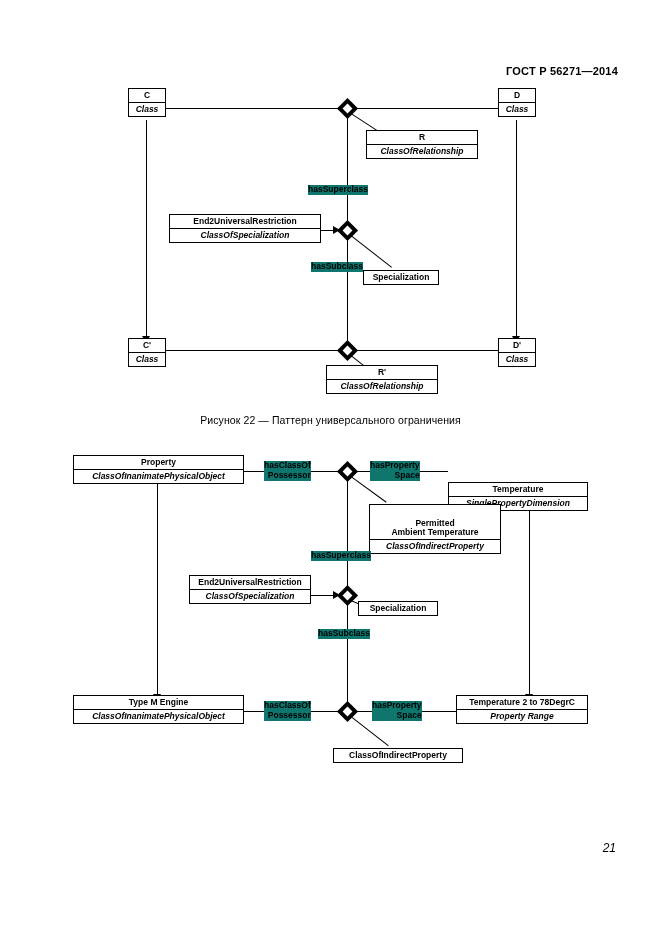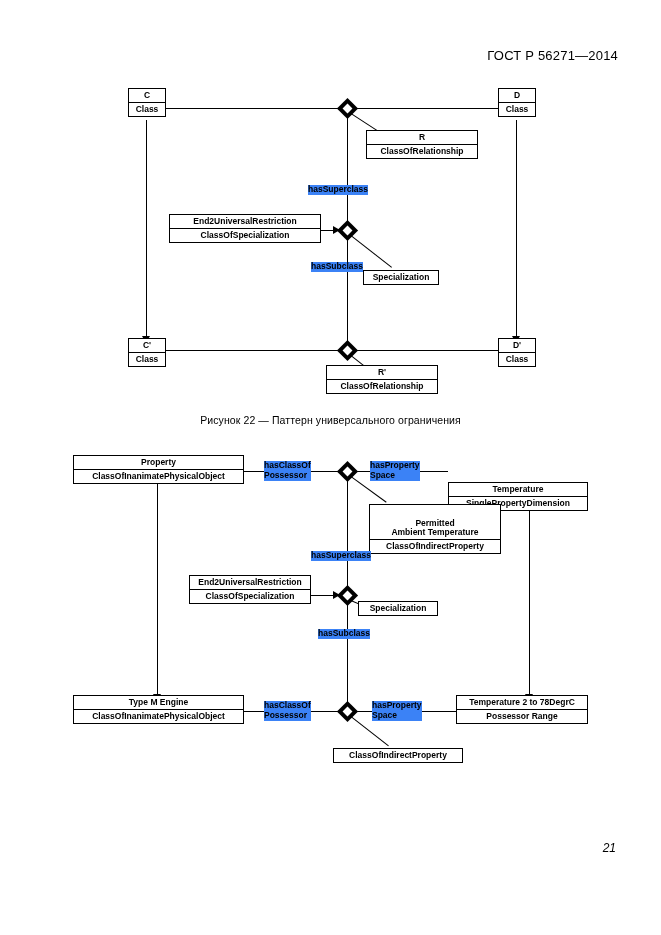--- a/index.html
+++ b/index.html
@@ -15,23 +15,23 @@
   #page {
     position: relative;
     width: 661px;
     height: 935px;
     background: #ffffff;
     overflow: hidden;
   }
   .hdr {
     position: absolute;
     right: 43px;
-    top: 48px;
-    font-size: 13px;
-    font-weight: normal;
+    top: 65px;
+    font-size: 11px;
+    font-weight: bold;
     letter-spacing: 0.2px;
     white-space: nowrap;
   }
   .pagenum {
     position: absolute;
     right: 45px;
     top: 841px;
     font-size: 12px;
     font-style: italic;
   }
@@ -64,32 +64,33 @@
     overflow: visible;
   }
   .node .t {
     font-size: 8.5px;
     padding: 2px 4px 2px;
   }
   .node .b {
     font-size: 8.5px;
     padding: 2px 4px 2px;
     border-top: 1.6px solid #000;
+    font-style: italic;
   }
 
   .lbl {
     position: absolute;
     font-size: 8.5px;
     font-weight: bold;
     line-height: 1.15;
     white-space: nowrap;
-    background: #3b82f6;
+    background: #0f766e;
     z-index: 6;
   }
-  .lbl.two { text-align: left; }
+  .lbl.two { text-align: right; }
 
   .hline {
     position: absolute;
     height: 0;
     border-top: 1.5px solid #000;
     z-index: 1;
   }
   .vline {
     position: absolute;
     width: 0;
@@ -274,21 +275,21 @@
       <div class="b">ClassOfIndirectProperty</div>
     </div>
 
     <div class="node" style="left:73px;top:695px;width:171px;">
       <div class="t">Type M Engine</div>
       <div class="b">ClassOfInanimatePhysicalObject</div>
     </div>
 
     <div class="node" style="left:456px;top:695px;width:132px;">
       <div class="t">Temperature 2 to 78DegrC</div>
-      <div class="b">Possessor Range</div>
+      <div class="b">Property Range</div>
     </div>
 
     <div class="node single" style="left:333px;top:748px;width:130px;">
       <div class="t">ClassOfIndirectProperty</div>
     </div>
 
     <div class="node" style="left:189px;top:575px;width:122px;">
       <div class="t">End2UniversalRestriction</div>
       <div class="b">ClassOfSpecialization</div>
     </div>

